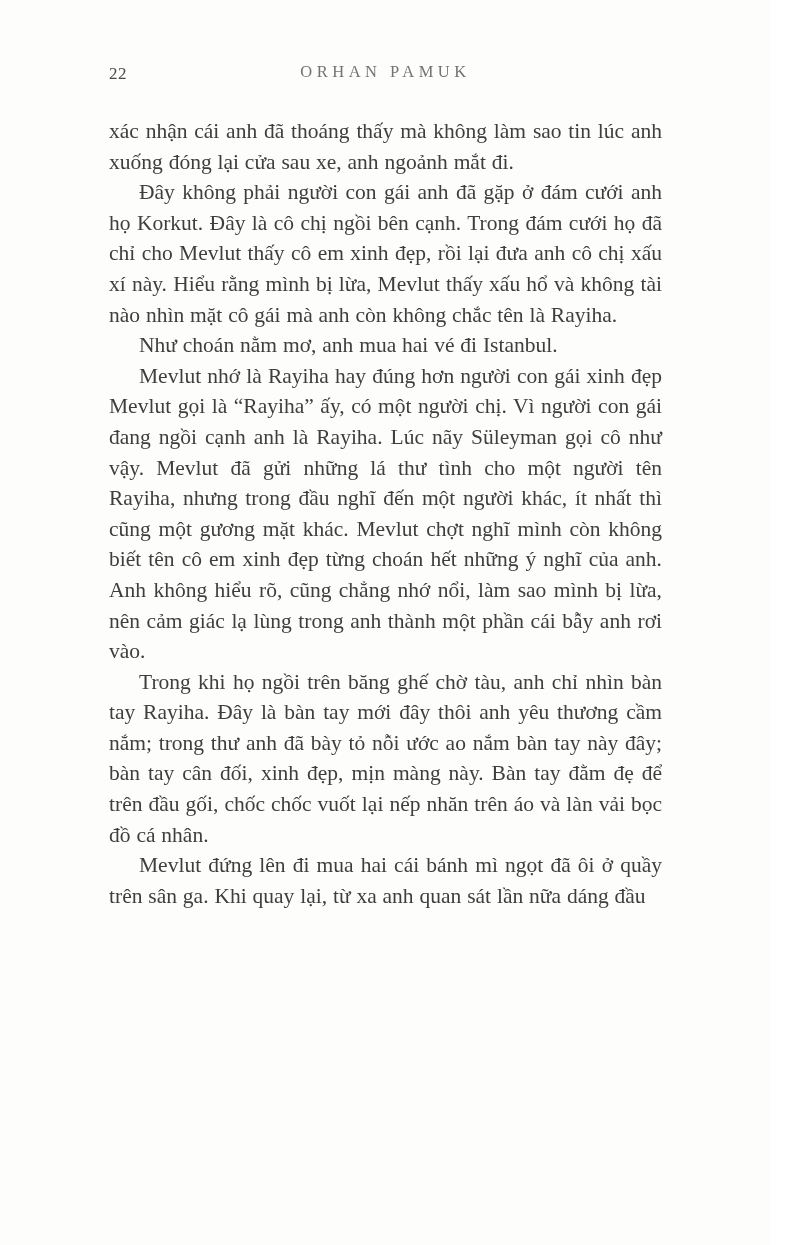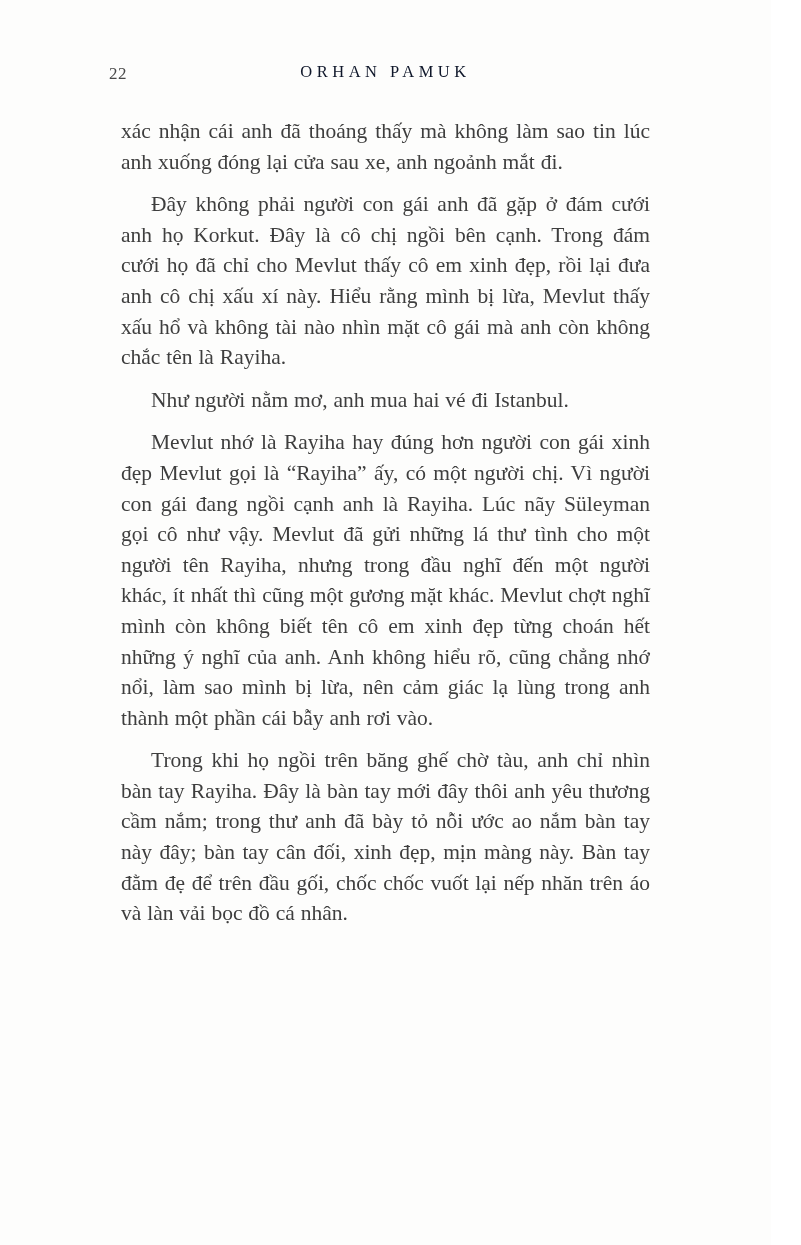--- a/index.html
+++ b/index.html
@@ -28,48 +28,49 @@
     top: 2px;
     font-size: 17px;
     letter-spacing: 0.5px;
     color: #484848;
   }
   .running-head {
     display: block;
     text-align: center;
     font-size: 16.5px;
     letter-spacing: 4.5px;
-    color: #0f172a;
+    color: #737373;
     text-transform: uppercase;
   }
   .page-body {
     color: #3e3e3e;
     font-size: 21.5px;
     line-height: 30.6px;
     text-align: justify;
     hyphens: none;
     -webkit-hyphens: none;
     word-spacing: 0.5px;
   }
   .para {
-    margin: 12px;
+    margin: 0;
   }
   .para.indent {
     text-indent: 30px;
   }
 </style>
 </head>
 <body>
 
 <div class="page">
   <header class="page-header">
     <span class="page-number">22</span>
     <span class="running-head">ORHAN PAMUK</span>
   </header>
 
   <main class="page-body">
       <p class="para">xác nhận cái anh đã thoáng thấy mà không làm sao tin lúc anh xuống đóng lại cửa sau xe, anh ngoảnh mắt đi.</p>
       <p class="para indent">Đây không phải người con gái anh đã gặp ở đám cưới anh họ Korkut. Đây là cô chị ngồi bên cạnh. Trong đám cưới họ đã chỉ cho Mevlut thấy cô em xinh đẹp, rồi lại đưa anh cô chị xấu xí này. Hiểu rằng mình bị lừa, Mevlut thấy xấu hổ và không tài nào nhìn mặt cô gái mà anh còn không chắc tên là Rayiha.</p>
-      <p class="para indent">Như người nằm mơ, anh mua hai vé đi Istanbul.</p>
+      <p class="para indent">Như choán nằm mơ, anh mua hai vé đi Istanbul.</p>
       <p class="para indent">Mevlut nhớ là Rayiha hay đúng hơn người con gái xinh đẹp Mevlut gọi là “Rayiha” ấy, có một người chị. Vì người con gái đang ngồi cạnh anh là Rayiha. Lúc nãy Süleyman gọi cô như vậy. Mevlut đã gửi những lá thư tình cho một người tên Rayiha, nhưng trong đầu nghĩ đến một người khác, ít nhất thì cũng một gương mặt khác. Mevlut chợt nghĩ mình còn không biết tên cô em xinh đẹp từng choán hết những ý nghĩ của anh. Anh không hiểu rõ, cũng chẳng nhớ nổi, làm sao mình bị lừa, nên cảm giác lạ lùng trong anh thành một phần cái bẫy anh rơi vào.</p>
       <p class="para indent">Trong khi họ ngồi trên băng ghế chờ tàu, anh chỉ nhìn bàn tay Rayiha. Đây là bàn tay mới đây thôi anh yêu thương cầm nắm; trong thư anh đã bày tỏ nỗi ước ao nắm bàn tay này đây; bàn tay cân đối, xinh đẹp, mịn màng này. Bàn tay đằm đẹ để trên đầu gối, chốc chốc vuốt lại nếp nhăn trên áo và làn vải bọc đồ cá nhân.</p>
+      <p class="para indent">Mevlut đứng lên đi mua hai cái bánh mì ngọt đã ôi ở quầy trên sân ga. Khi quay lại, từ xa anh quan sát lần nữa dáng đầu</p>
     </main>
 </div>
 
 </body></html>

